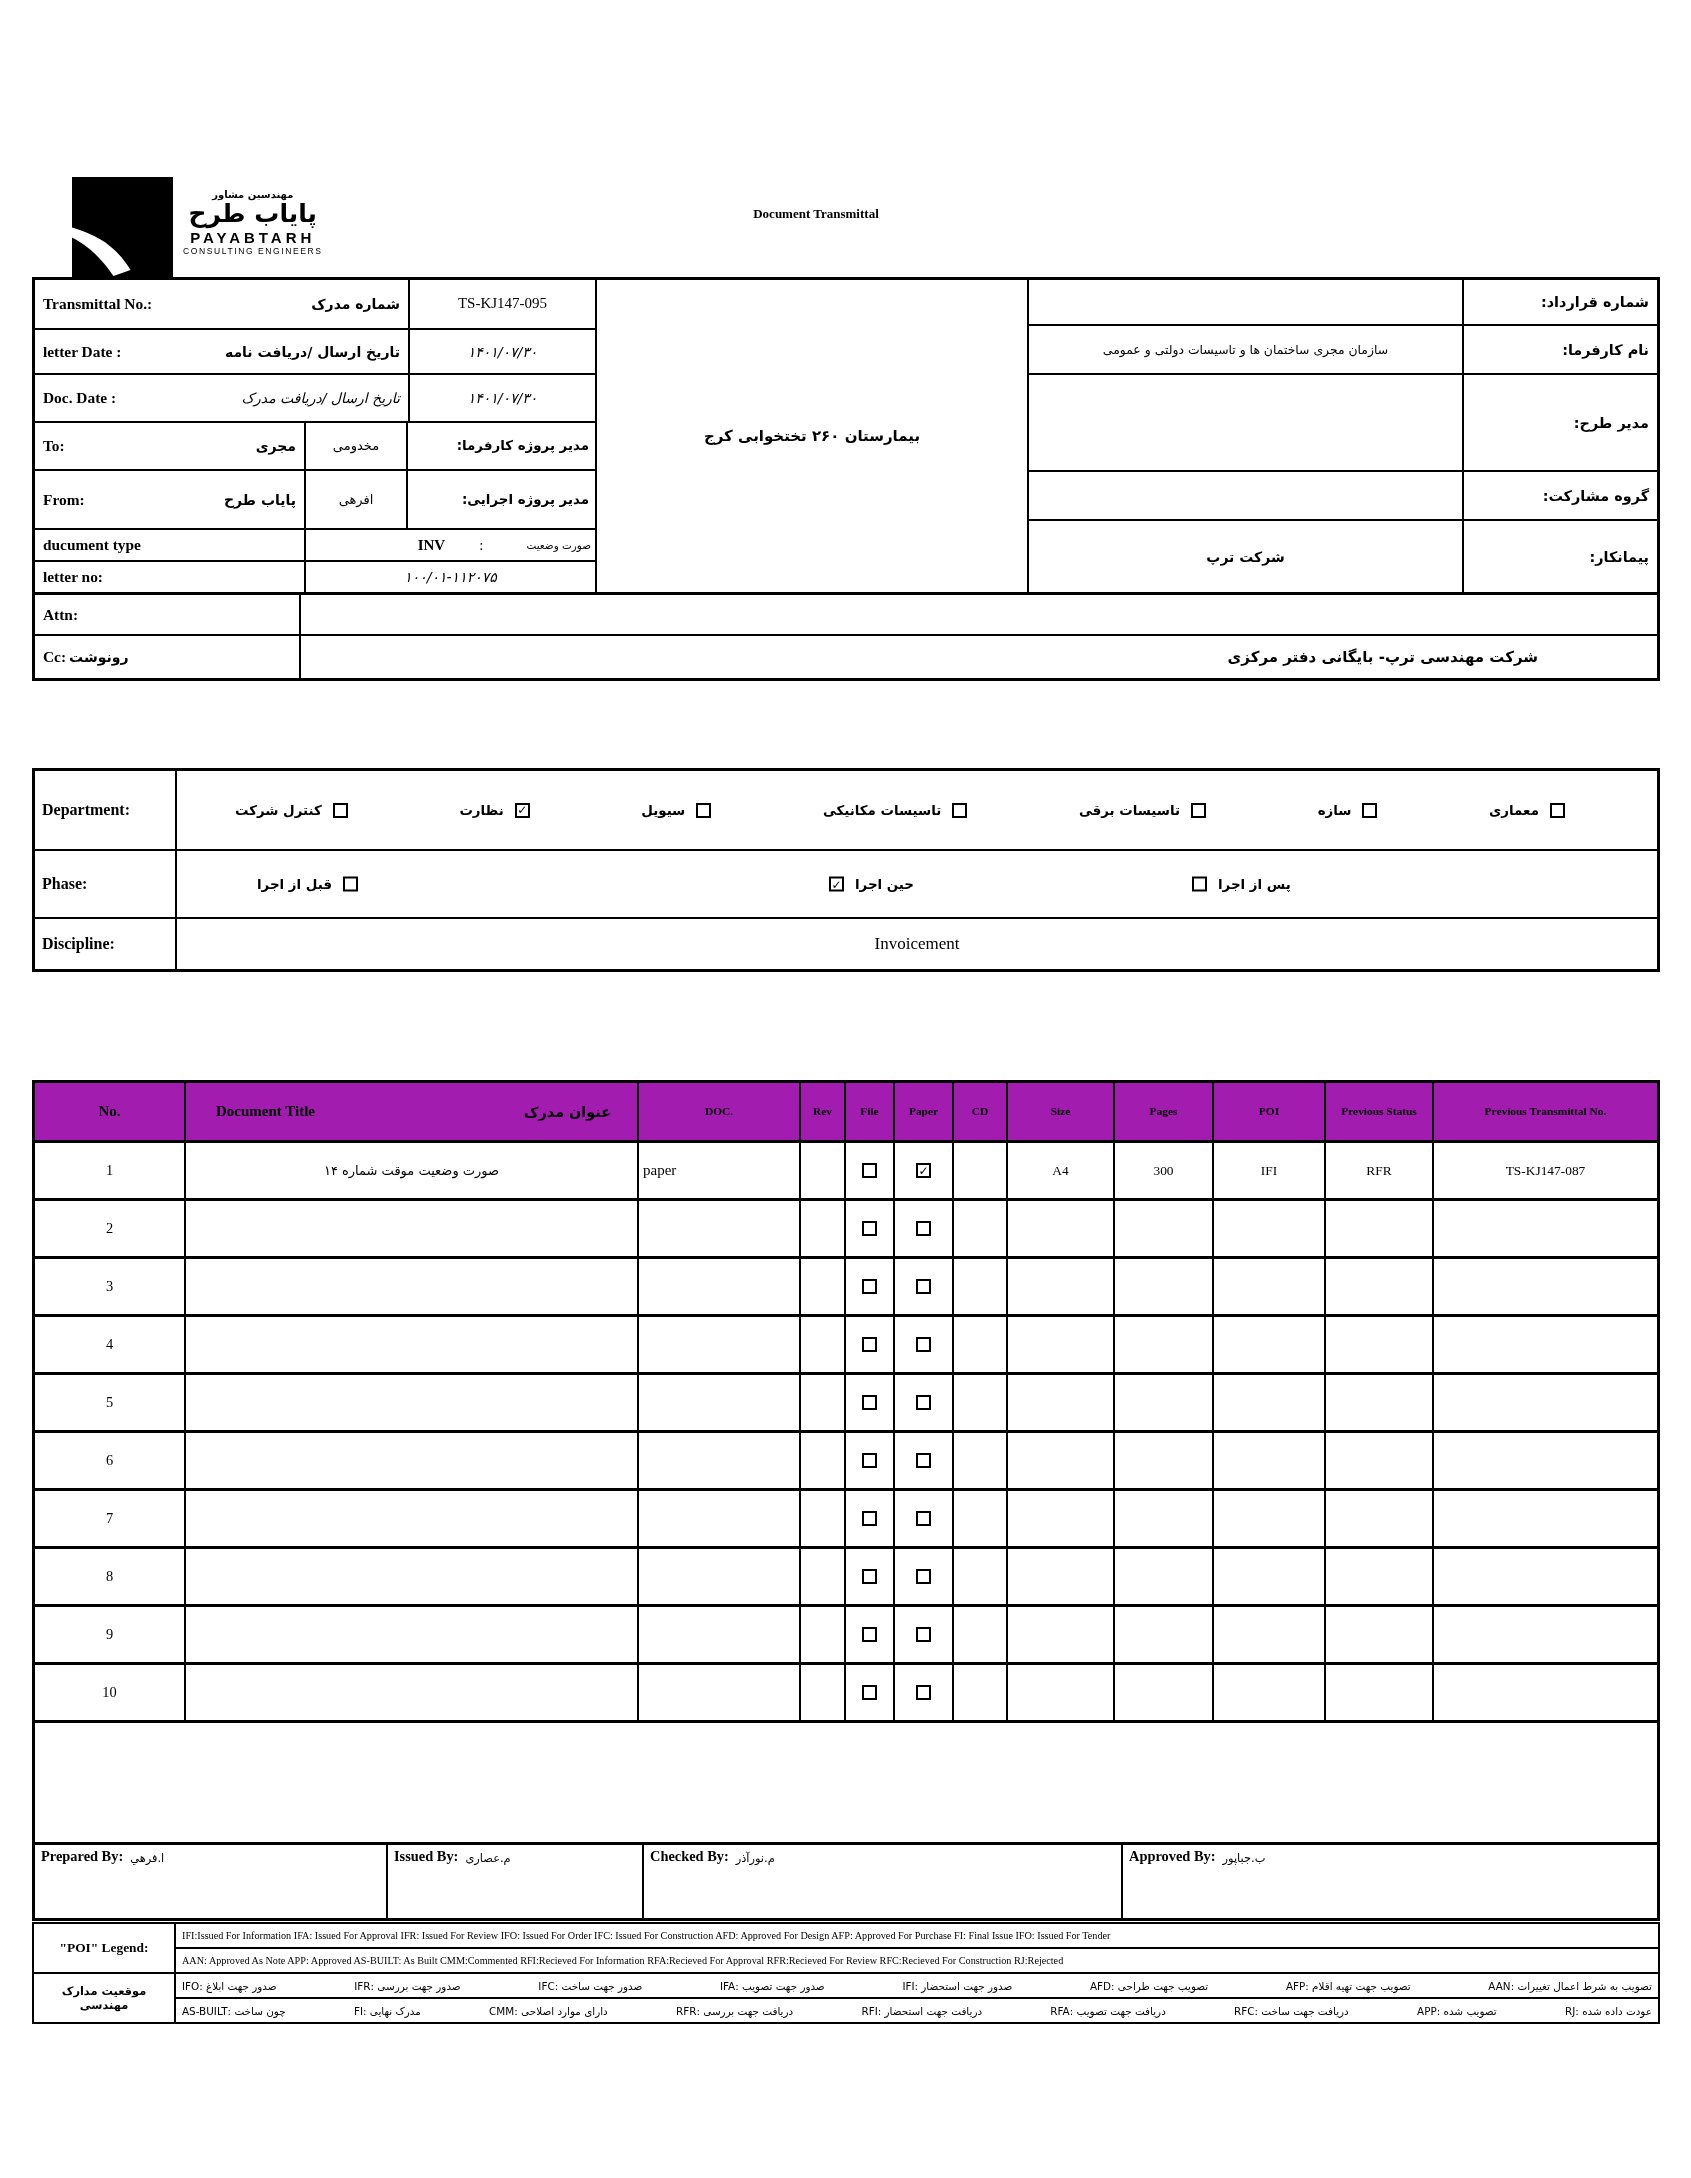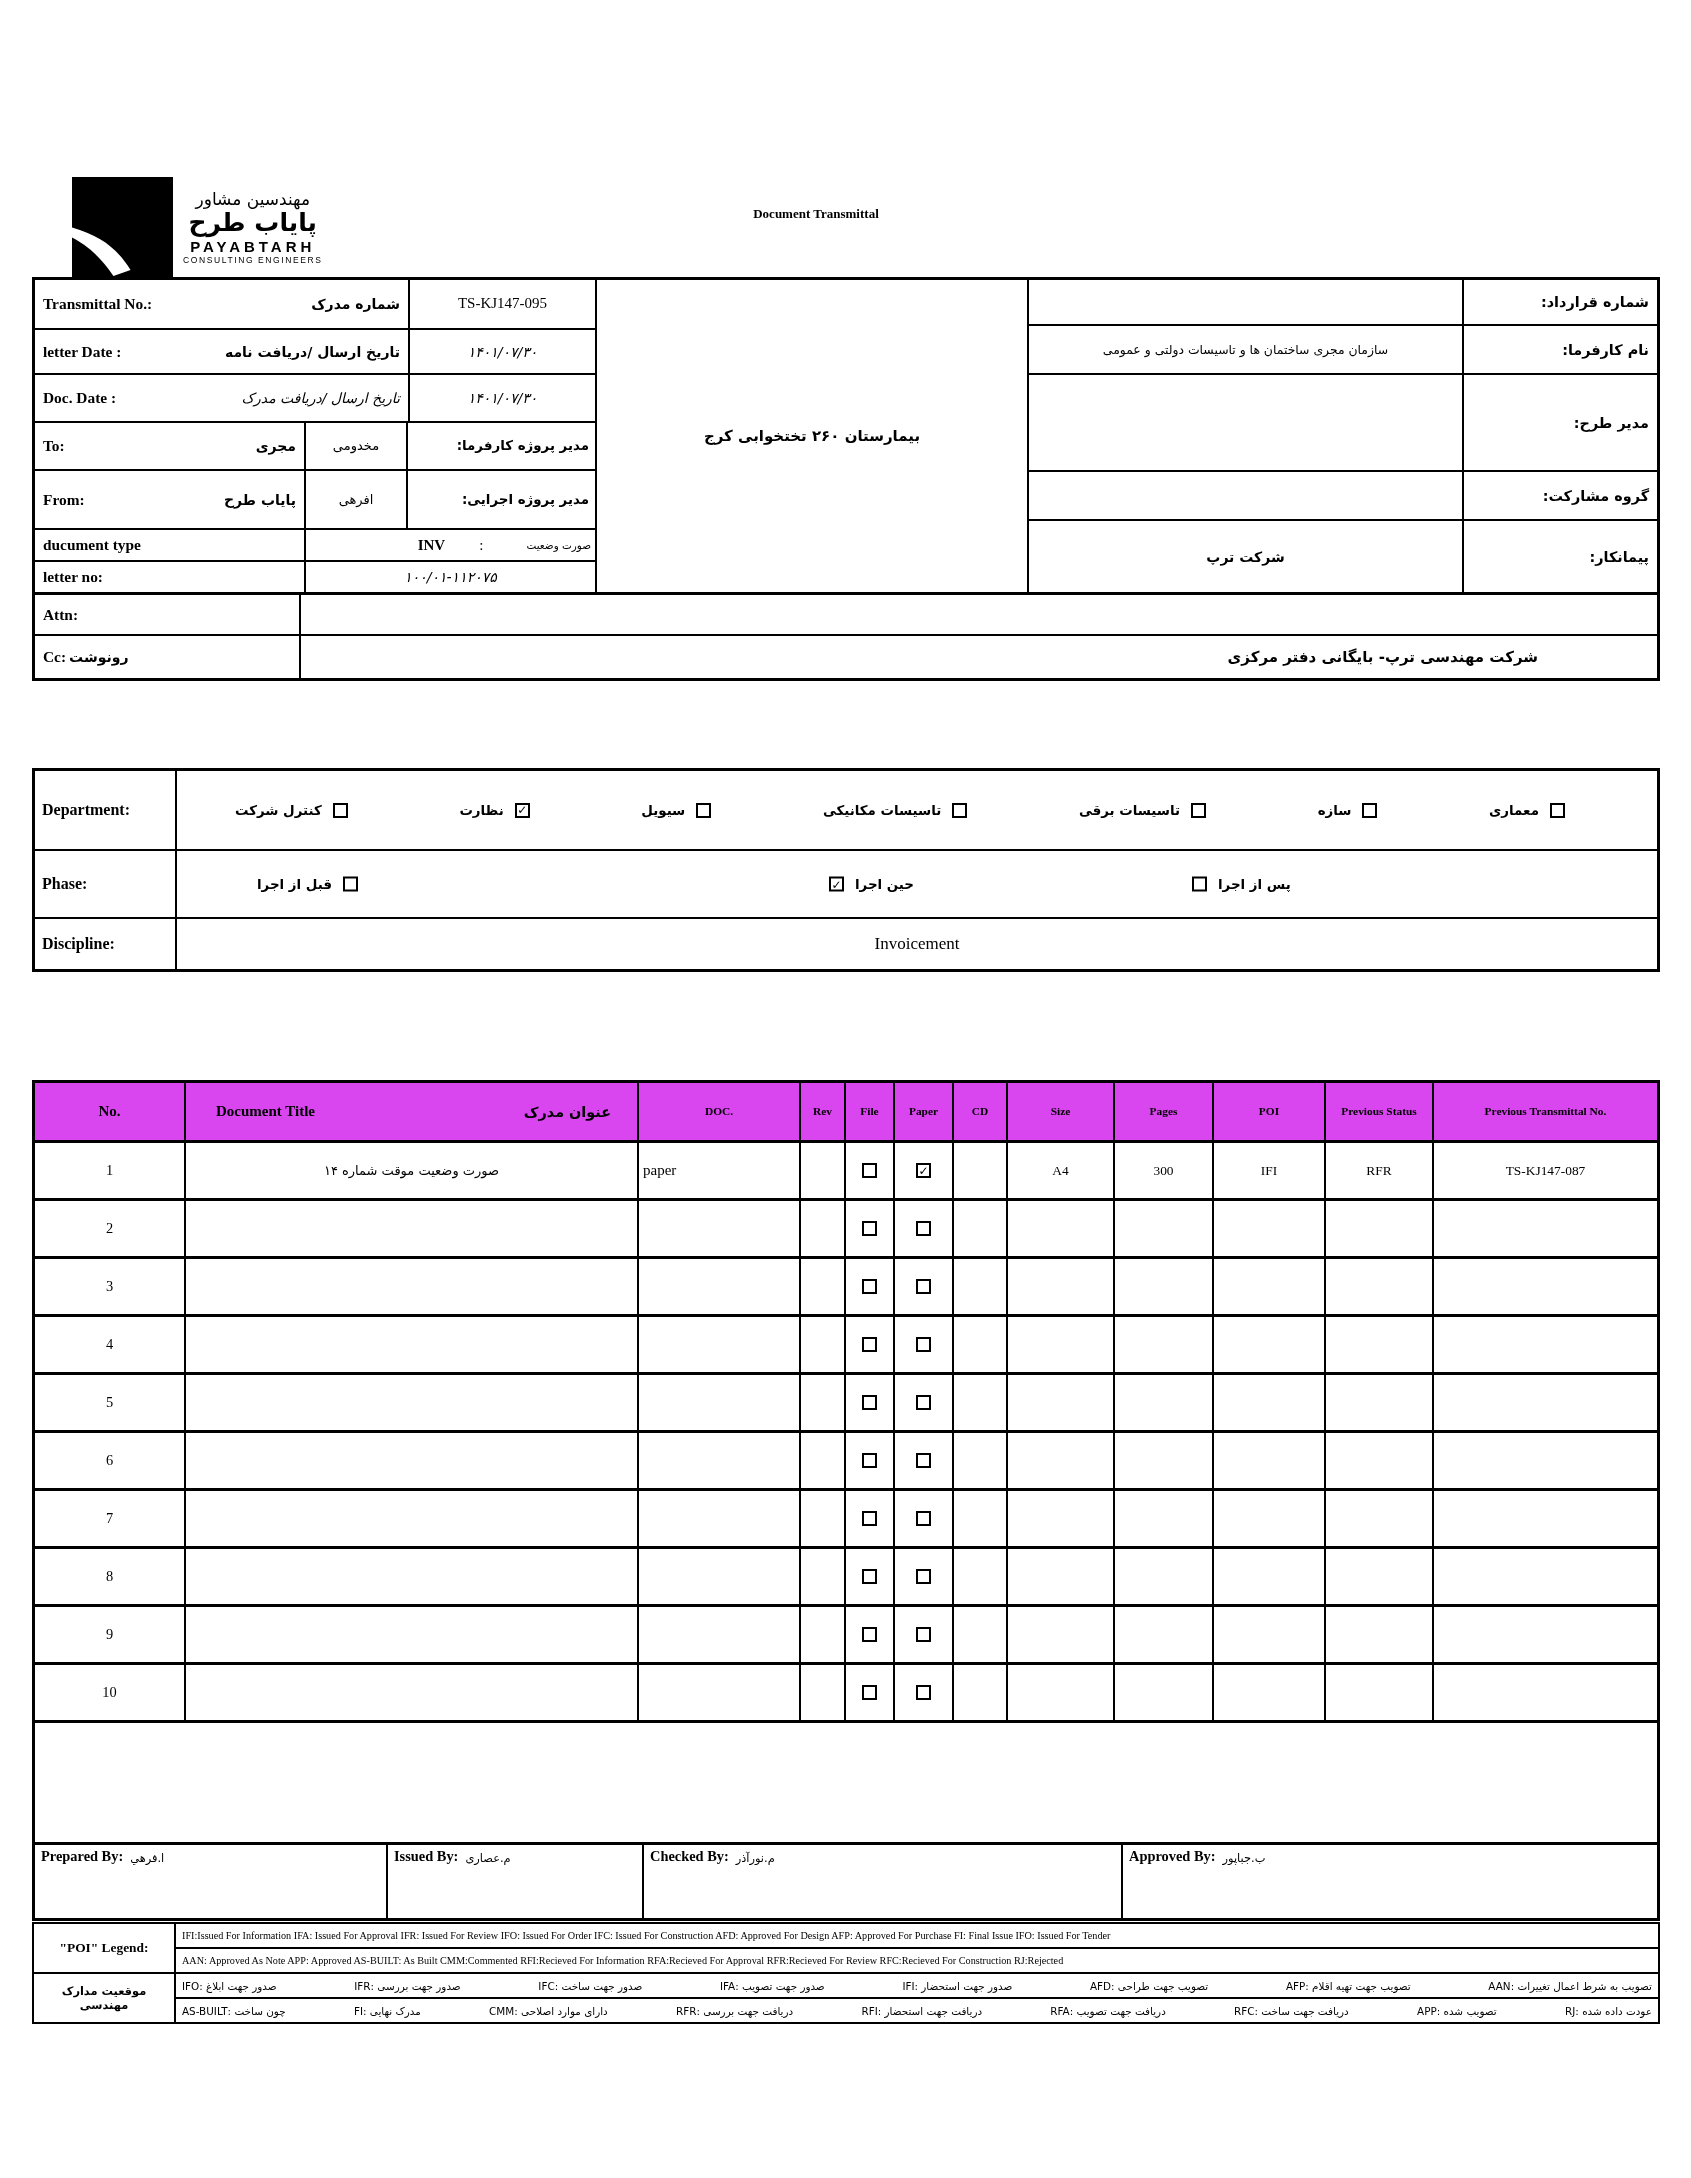--- a/index.html
+++ b/index.html
@@ -4,21 +4,21 @@
 <style>
   * { box-sizing: border-box; margin: 0; padding: 0; }
   body { background: #fff; font-family: "Liberation Serif", "DejaVu Serif", serif; color: #000; }
   .page { position: relative; width: 1692px; height: 2178px; background: #fff; overflow: hidden; }
   .fa { font-family: "DejaVu Sans", sans-serif; }
 
   
   .logo { position: absolute; left: 72px; top: 177px; display: flex; gap: 10px; }
   .logo-sq { width: 101px; height: 101px; background: #000; flex: none; }
   .logo-txt { display: flex; flex-direction: column; align-items: center; padding-top: 12px; }
-  .lt-fa-small { font-size: 17px; font-weight: normal; }
+  .lt-fa-small { font-size: 10px; font-weight: bold; }
   .lt-fa-big { font-size: 25px; font-weight: bold; line-height: 1.15; }
   .lt-en { font-size: 15px; font-weight: bold; letter-spacing: 4px; font-family: "Liberation Sans", sans-serif; }
   .lt-en-sub { font-size: 8.5px; letter-spacing: 1.6px; font-family: "Liberation Sans", sans-serif; }
   .doc-title { position: absolute; top: 206px; left: 418px; width: 796px; text-align: center; font-size: 13px; font-weight: bold; }
 
   
   .info { position: absolute; left: 32px; top: 277px; width: 1628px; height: 404px; border: 3px solid #000; display: flex; flex-direction: column; }
   .info-main { height: 312px; display: flex; }
   .info-left { width: 560px; flex: none; display: flex; flex-direction: column; }
   .ir { display: flex; border-bottom: 2px solid #000; align-items: stretch; }
@@ -58,21 +58,21 @@
   .chk-item { display: flex; align-items: center; gap: 11px; }
   .chk-item .fa-lbl { font-size: 13.4px; }
   .cb { width: 15px; height: 15px; flex: none; border: 2px solid #000; display: inline-flex; align-items: center; justify-content: center; font-size: 12px; font-weight: bold; line-height: 1; background: #fff; font-family: "DejaVu Sans", sans-serif; }
   .phase-line { flex: 1; position: relative; }
   .ph-item { position: absolute; top: 50%; transform: translateY(-50%); display: flex; gap: 11px; }
   .ph-0 { left: 80px; } .ph-1 { left: 652px; } .ph-2 { left: 1015px; }
   .disc-line { flex: 1; display: flex; align-items: center; justify-content: center; font-size: 17px; }
 
   
   .doc-table { position: absolute; left: 32px; top: 1080px; width: 1628px; height: 841px; border: 3px solid #000; display: flex; flex-direction: column; }
-  .dt-head { height: 60px; flex: none; background: #d946ef; display: flex; border-bottom: 3px solid #000; }
+  .dt-head { height: 60px; flex: none; background: #a21caf; display: flex; border-bottom: 3px solid #000; }
   .hcell { border-left: 2px solid #000; display: flex; align-items: center; justify-content: center; text-align: center; font-weight: bold; font-size: 11.4px; line-height: 1.25; }
   .hcell:first-child { border-left: none; }
   .h-big { font-size: 15px; }
   .h-title { justify-content: space-between; padding: 0 26px 0 30px; }
   .w-no { width: 149px; flex: none; } .w-title { width: 453px; flex: none; } .w-doc { width: 162px; flex: none; }
   .w-rev { width: 45px; flex: none; } .w-file { width: 49px; flex: none; } .w-paper { width: 59px; flex: none; }
   .w-cd { width: 54px; flex: none; } .w-size { width: 107px; flex: none; } .w-pages { width: 99px; flex: none; }
   .w-poi { width: 112px; flex: none; } .w-pstat { width: 108px; flex: none; } .w-ptrans { flex: 1; }
   .dt-row { height: 58px; flex: none; display: flex; border-bottom: 3px solid #000; }
   .dcell { border-left: 2px solid #000; display: flex; align-items: center; justify-content: center; font-size: 14.4px; }

